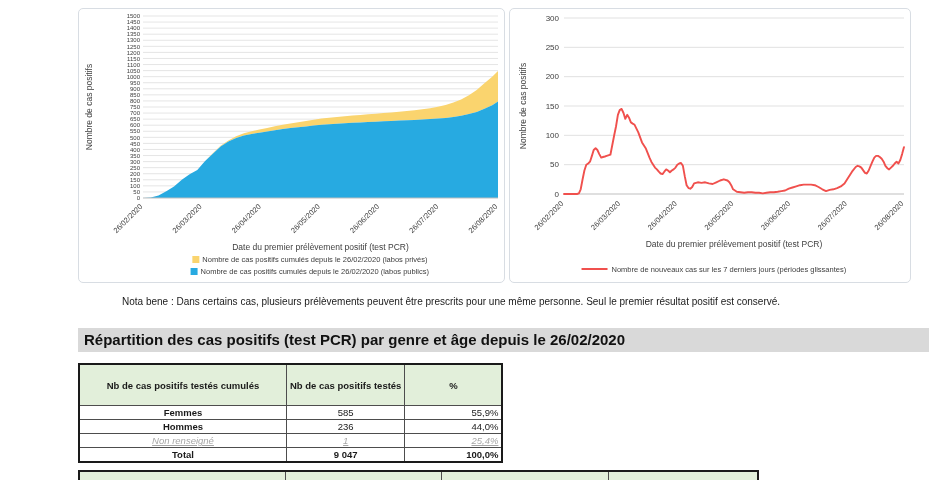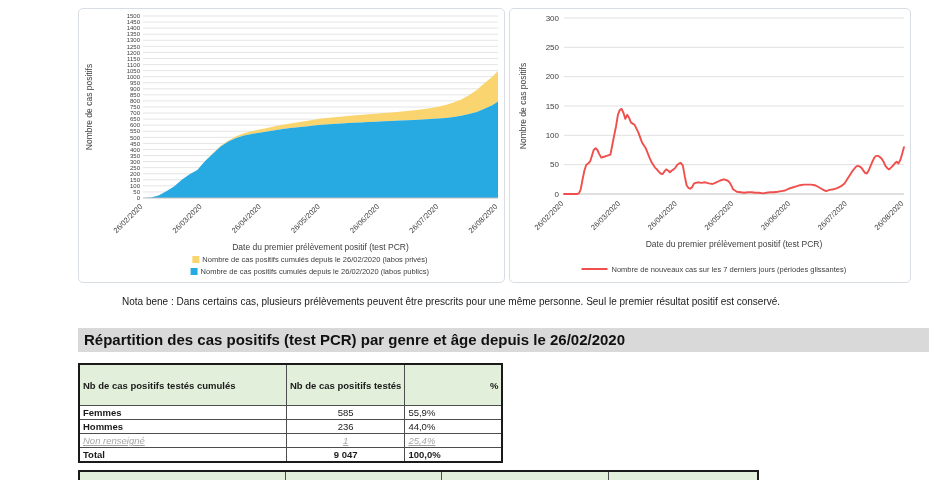--- a/index.html
+++ b/index.html
@@ -24,24 +24,24 @@
     padding-left:6px;color:#111;
   }
   table{border-collapse:collapse;position:absolute;left:78px;font-size:9.5px;table-layout:fixed;}
   #gender-table{top:363px;}
   #age-table{top:470px;}
   th,td{border:1px solid #4d4d4d;padding:0 3px;overflow:hidden;white-space:nowrap;}
   table{border:2px solid #1a1a1a;}
   th{background:#e2efda;font-weight:bold;text-align:center;vertical-align:middle;}
   #gender-table th{height:40px;font-size:9.5px;}
   #gender-table td{height:13px;}
-  #gender-table .c0{width:200px;text-align:left;}
+  #gender-table .c0{width:200px;text-align:center;}
   #gender-table .c1{width:79px;text-align:center;}
-  #gender-table .c2{width:90px;}
-  #gender-table th.c1,#gender-table th.c2{text-align:right;}
+  #gender-table .c2{width:90px;text-align:right;}
+  #gender-table th.c1,#gender-table th.c2{text-align:center;}
   .row-normal td.lbl{font-weight:bold;}
   .row-muted td{color:#a6a6a6;font-style:italic;text-decoration:underline;}
   .row-total td{font-weight:bold;}
   .row-total td{border-top:1.5px solid #1a1a1a;}
   #age-table th{height:26px;}
   #age-table .a0{width:199px;}
   #age-table .a1{width:149px;}
   #age-table .a2{width:160px;}
   #age-table .a3{width:142px;}
 </style>

